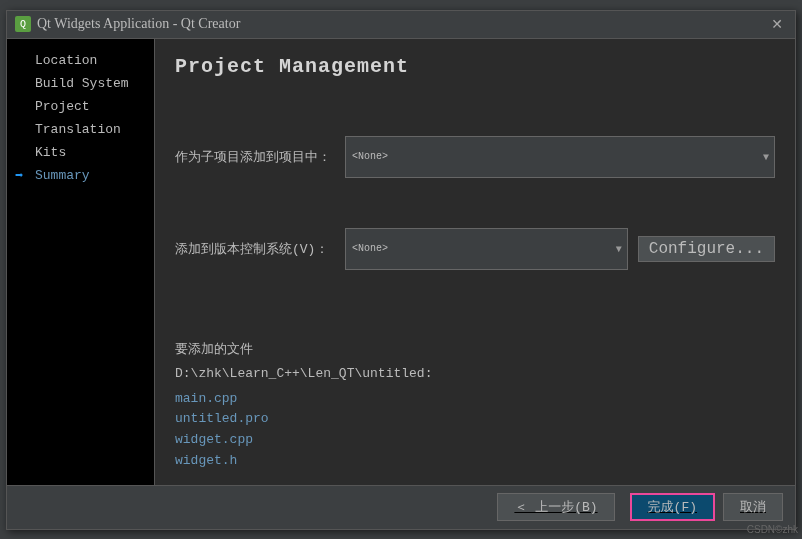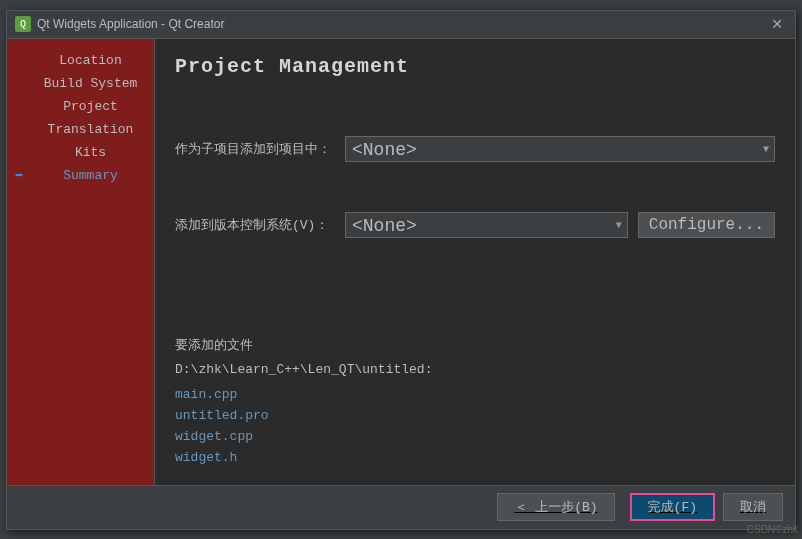--- a/index.html
+++ b/index.html
@@ -42,45 +42,44 @@
       background: #5a9e41;
       border-radius: 2px;
       display: flex;
       align-items: center;
       justify-content: center;
       font-size: 10px;
       color: white;
     }
     .title-bar-text {
       color: #bbb;
-      font-size: 12px;
-      font-family: Liberation Sans, sans-serif;
+      font-size: 14px;
+      font-family: Liberation Serif, serif;
     }
     .title-bar-close {
       color: #aaa;
       font-size: 14px;
       cursor: pointer;
       width: 20px;
       height: 20px;
       display: flex;
       align-items: center;
       justify-content: center;
       font-family: Arial, sans-serif;
     }
     .content {
       display: flex;
       flex: 1;
       overflow: hidden;
     }
     .sidebar {
       width: 148px;
-      background: #7f1d1d;
+      background: #000000;
       border-right: 1px solid #555;
       padding: 10px 0;
-      text-align: center;
     }
     .sidebar-item {
       padding: 4px 8px 4px 28px;
       color: #bbb;
       font-size: 13px;
       cursor: pointer;
       position: relative;
       font-family: 'Courier New', Courier, monospace;
     }
     .sidebar-item.active {
@@ -125,26 +124,26 @@
     .form-select-wrapper {
       position: relative;
       flex: 1;
     }
     .form-select {
       width: 100%;
       background: #3c3f41;
       border: 1px solid #666;
       color: #bbb;
       padding: 3px 24px 3px 6px;
-      font-size: 18px;
+      font-size: 10px;
       font-family: 'Courier New', Courier, monospace;
       appearance: none;
       -webkit-appearance: none;
       cursor: pointer;
-      height: 26px;
+      height: 42px;
     }
     .select-arrow {
       position: absolute;
       right: 6px;
       top: 50%;
       transform: translateY(-50%);
       color: #999;
       pointer-events: none;
       font-size: 10px;
     }

